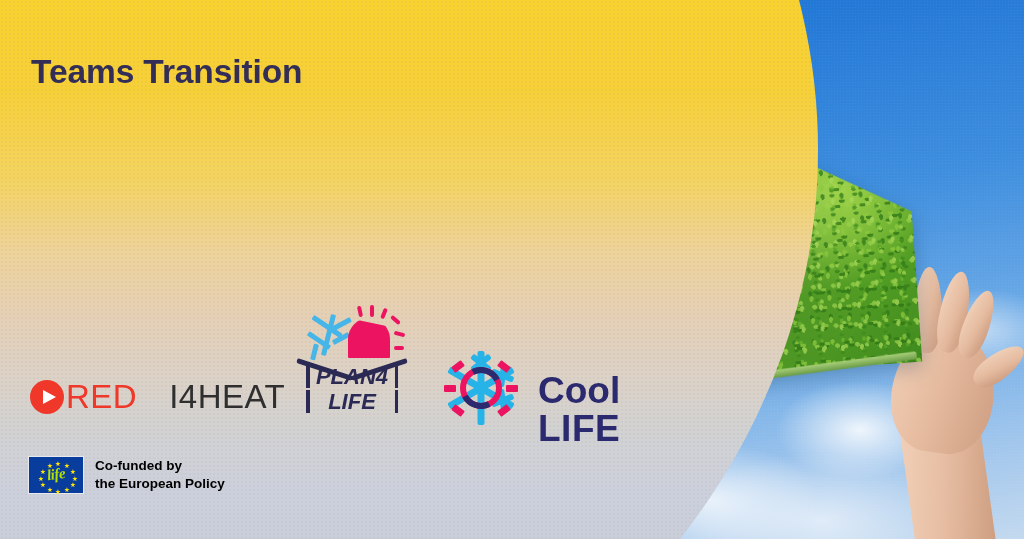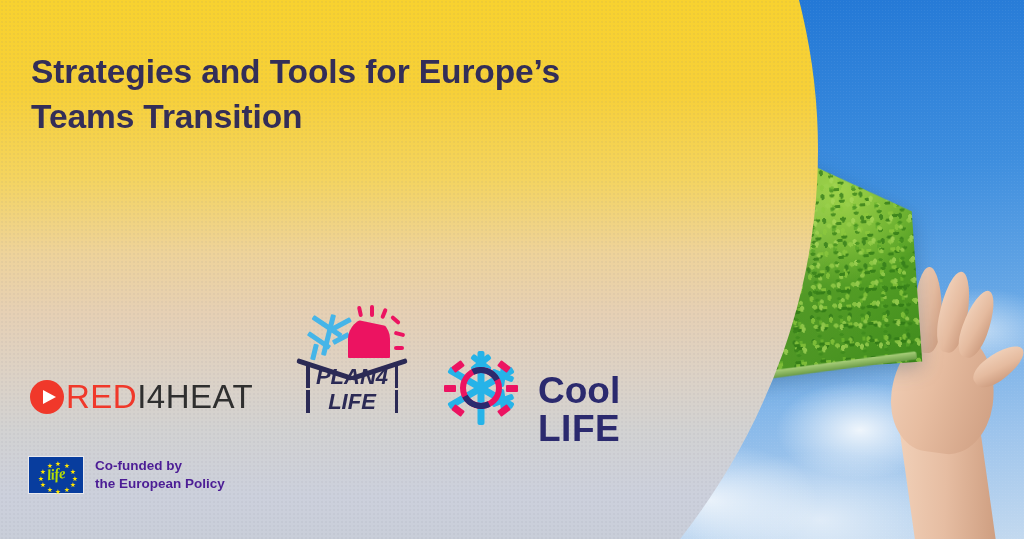--- a/index.html
+++ b/index.html
@@ -137,21 +137,21 @@
     width:34px; height:34px; border-radius:50%; background:#f0382a;
     position:relative; flex:0 0 auto;
   }
   .play-circle::after{
     content:""; position:absolute; left:13px; top:9.5px;
     border-left:13px solid #fff;
     border-top:7.5px solid transparent;
     border-bottom:7.5px solid transparent;
   }
   .red-word{ font-size:33px; font-weight:400; color:#f0382a; margin-left:2px; letter-spacing:.5px; }
-  .heat-word{ font-size:33px; font-weight:400; color:#2f2f2f; letter-spacing:.5px; }
+  .heat-word{ font-size:33px; font-weight:400; color:#2f2f2f; letter-spacing:.5px;margin-left:32px; }
 
   
   .p4c-logo{ position:absolute; left:298px; top:6px; width:108px; height:110px; }
   .p4c-flake{ position:absolute; left:6px; top:8px; width:52px; height:44px; }
   .p4c-flake i{ position:absolute; background:#46b5e8; border-radius:1px; }
   .p4c-sun{
     position:absolute; left:50px; top:12px; width:42px; height:40px;
     background:#ec1361; border-radius:40px 40px 2px 2px;
     clip-path:polygon(0 0,100% 22%,100% 100%,0 100%);
   }
@@ -203,21 +203,21 @@
     width:56px; height:38px; background:#083d9e; position:relative; flex:0 0 auto;
     border:1px solid #e9e9ee;
   }
   .eu-star{ position:absolute; color:#ffe500; font-size:6.5px; line-height:6.5px; }
   .eu-life{
     position:absolute; left:50%; top:50%; transform:translate(-50%,-52%) rotate(-8deg);
     color:#b8e000; font-size:15px; font-style:italic; font-weight:bold;
     font-family:"Liberation Serif", serif; letter-spacing:-.5px;
   }
   .eu-text{
-    margin-left:11px; color:#4c1d95; font-size:13.5px; font-weight:bold; line-height:1.32;
+    margin-left:11px; color:#000000; font-size:13.5px; font-weight:bold; line-height:1.32;
   }
   .eu-text span{ display:block; }
 
   .disclaimer{
     position:absolute; left:233px; top:461px; width:390px;
     color:#3b3b55; font-size:9.4px; line-height:1.62;
     text-align:justify; font-weight:bold;
   }
 </style>
 </head>
@@ -254,21 +254,20 @@
       <div class="moss-edge"></div>
     </div>
   </div>
 
   <div class="left-clip">
     <div class="left-panel"></div>
     <div class="grain-overlay"></div>
   </div>
 
   <div class="headline">
-    <span class="ln">Strategies and Tools for Europe’s</span>
     <span class="ln">Teams Transition</span>
   </div>
 
 
   <div class="logos">
 
     <div class="red-logo">
       <div class="play-circle"></div>
       <span class="red-word">RED</span>
       <span class="heat-word">I4HEAT</span>

